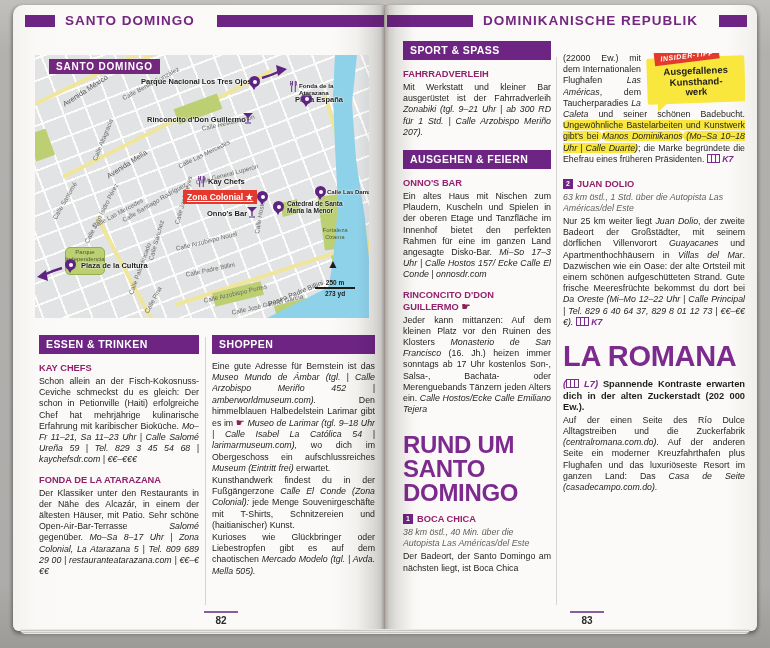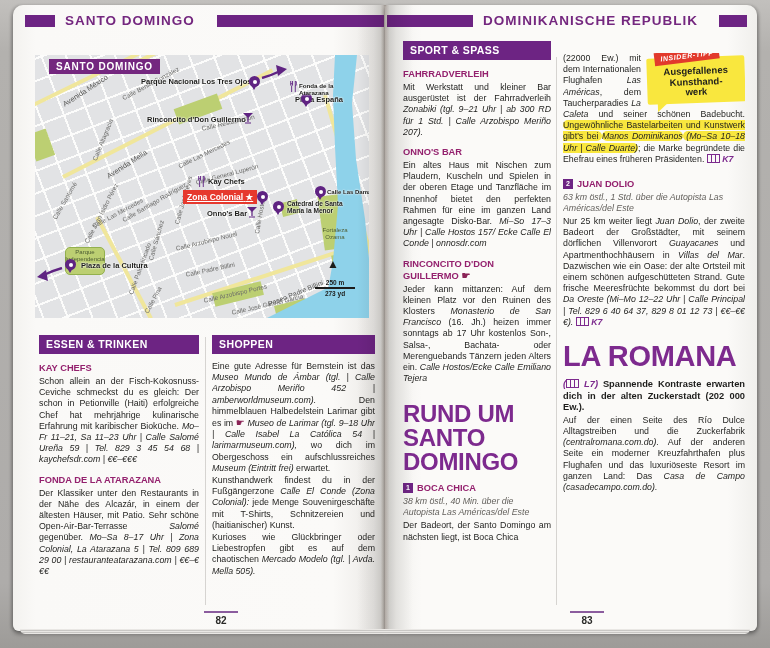--- a/index.html
+++ b/index.html
@@ -223,20 +223,21 @@
     <p class="b"><span>Kunsthandwerk findest du in der Fußgängerzone </span><span class="it">Calle El Conde (Zona Colonial):</span><span> jede Menge Souvenirgeschäfte mit T-Shirts, Schnitzereien und (haitianischer) Kunst.</span></p>
     <p class="b"><span>Kurioses wie Glückbringer oder Liebestropfen gibt es auf dem chaotischen </span><span class="it">Mercado Modelo (tgl. | Avda. Mella 505).</span></p>
   </div>
 
   <div class="vdiv" style="left:543px;top:52px;height:548px;"></div>
 
   <div class="col" style="left:390px;top:36px;width:148px;height:560px;">
     <div class="band">SPORT &amp; SPASS</div>
     <div class="etitle">FAHRRADVERLEIH</div>
     <p class="b"><span>Mit Werkstatt und kleiner Bar ausgerüstet ist der Fahrradverleih </span><span class="it">Zonabiki (tgl. 9–21 Uhr | ab 300 RD für 1 Std. | Calle Arzobispo Meriño 207).</span></p>
+    <div class="band" style="margin-top:12px;">AUSGEHEN &amp; FEIERN</div>
     <div class="etitle">ONNO'S BAR</div>
     <p class="b"><span>Ein altes Haus mit Nischen zum Plaudern, Kuscheln und Spielen in der oberen Etage und Tanzfläche im Innenhof bietet den perfekten Rahmen für eine im ganzen Land angesagte Disko-Bar. </span><span class="it">Mi–So 17–3 Uhr | Calle Hostos 157/ Ecke Calle El Conde | onnosdr.com</span></p>
     <div class="etitle"><span>RINCONCITO D'DON GUILLERMO </span><span class="hand">☛</span></div>
     <p class="b"><span>Jeder kann mittanzen: Auf dem kleinen Platz vor den Ruinen des Klosters </span><span class="it">Monasterio de San Francisco</span><span> (16. Jh.) heizen immer sonntags ab 17 Uhr kostenlos Son-, Salsa-, Bachata- oder Merenguebands Tänzern jeden Alters ein. </span><span class="it">Calle Hostos/Ecke Calle Emiliano Tejera</span></p>
     <div class="bigh">RUND UM SANTO DOMINGO</div>
     <div class="etitle"><span class="numbadge">1</span><span>BOCA CHICA</span></div>
     <div class="dist">38 km östl., 40 Min. über die Autopista Las Américas/del Este</div>
     <p class="b">Der Badeort, der Santo Domingo am nächsten liegt, ist Boca Chica</p>
   </div>
 
@@ -250,21 +251,21 @@
           <span style="display:block;">werk</span>
         </span>
       </span>
       <span>(22000 Ew.) mit dem Internationalen Flughafen </span><span class="it">Las Américas</span><span>, dem Taucherparadies </span><span class="it">La Caleta</span><span> und seiner schönen Badebucht. </span><span class="hl">Ungewöhnliche Bastelarbeiten und Kunstwerk gibt's bei </span><span class="hl it">Manos Dominikanos</span><span class="hl it"> (Mo–Sa 10–18 Uhr | Calle Duarte)</span><span>; die Marke begründete die Ehefrau eines früheren Präsidenten. </span><span class="ref"><i class="mapicon"></i> <span>K7</span></span>
     </p>
     <div class="etitle" style="margin-top:14px;"><span class="numbadge">2</span><span>JUAN DOLIO</span></div>
     <div class="dist">63 km östl., 1 Std. über die Autopista Las Américas/del Este</div>
     <p class="b"><span>Nur 25 km weiter liegt </span><span class="it">Juan Dolio</span><span>, der zweite Badeort der Großstädter, mit seinem dörflichen Villenvorort </span><span class="it">Guayacanes</span><span> und Apartmenthochhäusern in </span><span class="it">Villas del Mar</span><span>. Dazwischen wie ein Oase: der alte Ortsteil mit einem schönen aufgeschütteten Strand. Gute frische Meeresfrüchte bekommst du dort bei </span><span class="it">Da Oreste (Mi–Mo 12–22 Uhr | Calle Principal | Tel. 829 6 40 64 37, 829 8 01 12 73 | €€–€€€). </span><span class="ref"><i class="mapicon"></i> <span>K7</span></span></p>
     <div class="bigh2">LA ROMANA</div>
     <p class="b" style="font-weight:bold;font-size:9.3px;line-height:11.6px;"><span class="ref"><span>(</span><i class="mapicon"></i> <span>L7</span><span>)</span></span><span> Spannende Kontraste erwarten dich in der alten Zuckerstadt (202 000 Ew.).</span></p>
-    <p class="b"><span>Auf der einen Seite des Río Dulce Alltagstreiben und die Zuckerfabrik </span><span class="it">(centralromana.com.do).</span><span> Auf der anderen Seite ein moderner Kreuzfahrthafen plus Flughafen und das luxuriöseste Resort im ganzen Land: Das </span><span class="it">Casa de Campo (casadecampo.com.do).</span></p>
+    <p class="b"><span>Auf der einen Seite des Río Dulce Alltagstreiben und die Zuckerfabrik </span><span class="it">(centralromana.com.do).</span><span> Auf der anderen Seite ein moderner Kreuzfahrthafen plus Flughafen und das luxuriöseste Resort im ganzen Land: Das </span><span class="it">Casa de Seite (casadecampo.com.do).</span></p>
   </div>
 
   <div class="pnline" style="left:191px;top:606px;"></div>
   <div class="pn" style="left:178px;top:610px;">82</div>
   <div class="pnline" style="left:557px;top:606px;"></div>
   <div class="pn" style="left:544px;top:610px;">83</div>
 
   <div class="spine"></div>
  </div>
  <div class="stack"></div>

